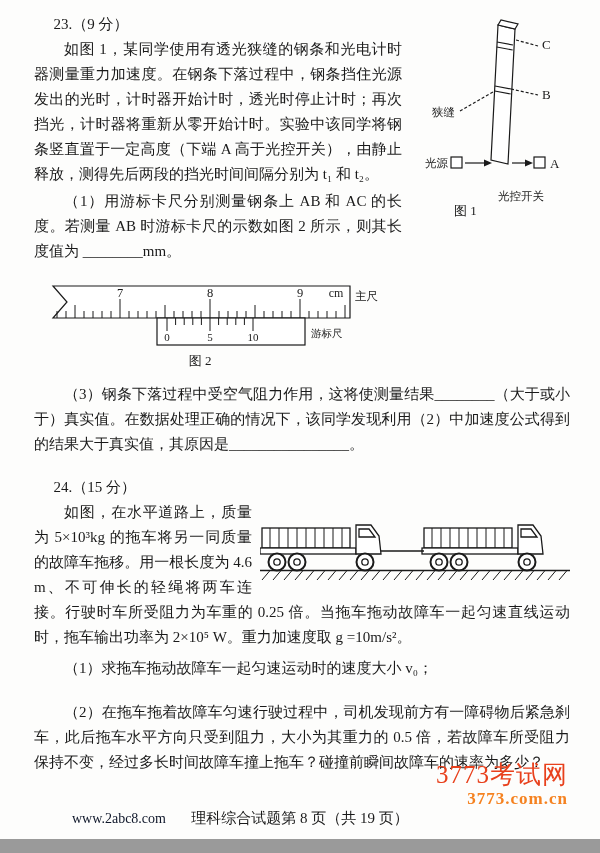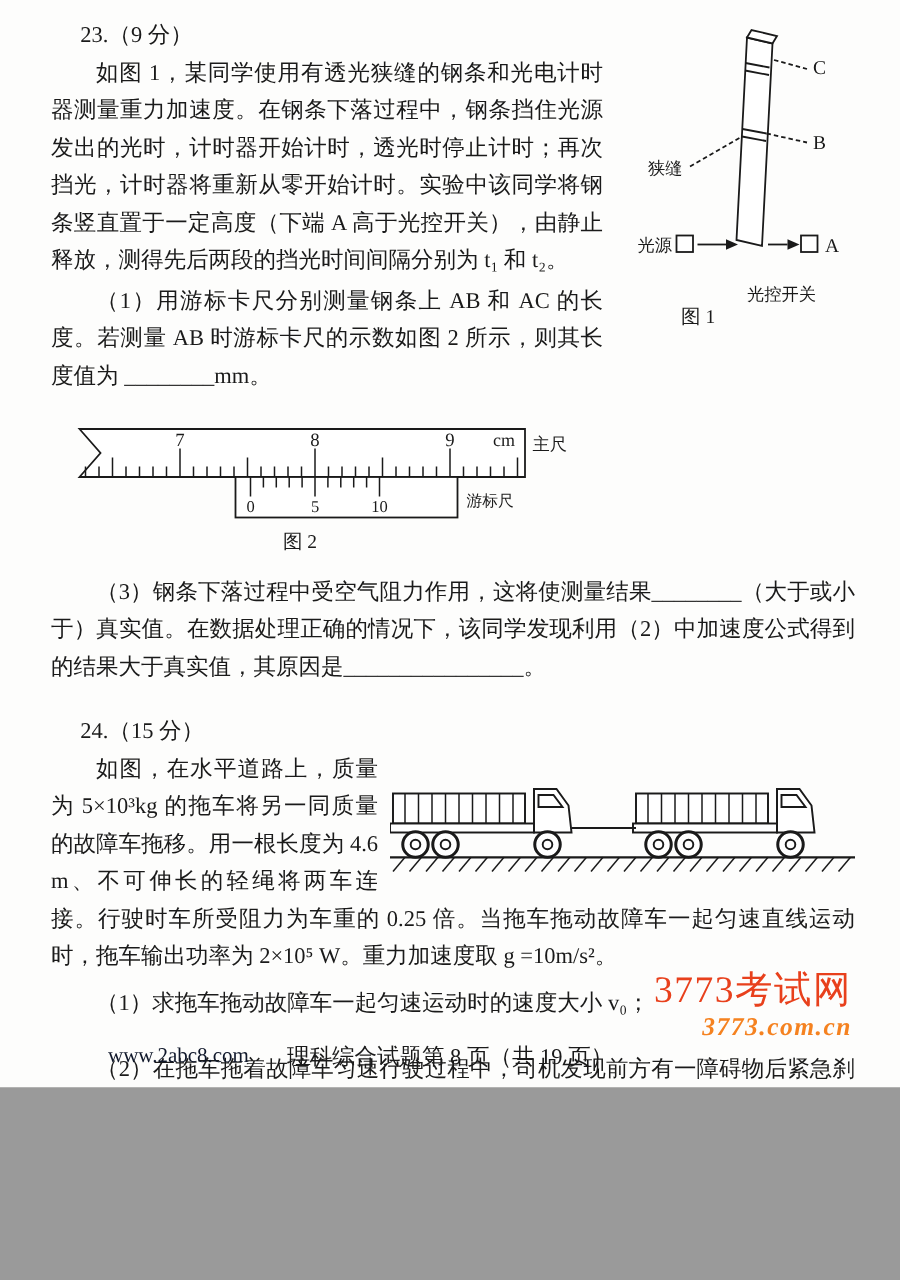--- a/index.html
+++ b/index.html
@@ -1,18 +1,18 @@
 <!DOCTYPE html>
 <html><head>
 <meta charset="utf-8">
 <style>
   * { margin:0; padding:0; box-sizing:border-box; }
   html,body { background:#9a9a9a; }
   .page {
-    width:600px; height:725px; margin:0 auto; position:relative; overflow:hidden;
+    width:600px; height:839px; margin:0 auto; position:relative; overflow:hidden;
     background:#fdfdfc; color:#1a1a1a;
     font-family:"Liberation Serif","DejaVu Serif",serif;
     padding:12px 30px 0 34px;
   }
   .q-head { font-size:15px; line-height:25px; padding-left:1.3em; }
   p.line { font-size:15px; line-height:25px; text-align:justify; text-indent:2em; }
   .q23-wrap { position:relative; }
   .q23-wrap .narrow { margin-right:168px; }
   .fig1 { position:absolute; top:4px; right:-4px; }
   .fig2-wrap { margin:8px 0 2px 16px; }
@@ -214,17 +214,17 @@
       </svg>
 
       <p class="line">如图，在水平道路上，质量为 5×10³kg 的拖车将另一同质量的故障车拖移。用一根长度为 4.6 m、不可伸长的轻绳将两车连接。行驶时车所受阻力为车重的 0.25 倍。当拖车拖动故障车一起匀速直线运动时，拖车输出功率为 2×10⁵ W。重力加速度取 g =10m/s²。</p>
     </div>
     <p class="line" style="margin-top:6px">（1）求拖车拖动故障车一起匀速运动时的速度大小 v₀；</p>
     <p class="line" style="margin-top:19px">（2）在拖车拖着故障车匀速行驶过程中，司机发现前方有一障碍物后紧急刹车，此后拖车水平方向只受到阻力，大小为其重力的 0.5 倍，若故障车所受阻力保持不变，经过多长时间故障车撞上拖车？碰撞前瞬间故障车的速率为多少？</p>
   </section>
 
   <div class="watermark">
     <div class="wm1" style="color: rgb(232, 64, 28);">3773考试网</div>
-    <div class="wm2" style="color: rgb(245, 130, 32); font-style: italic;">3773.com.cn</div>
+    <div class="wm2" style="color: rgb(245, 130, 32);">3773.com.cn</div>
   </div>
   <div class="footer-left">www.2abc8.com</div>
   <div class="footer-center">理科综合试题第 8 页（共 19 页）</div>
 </div>
 
 </body></html>

